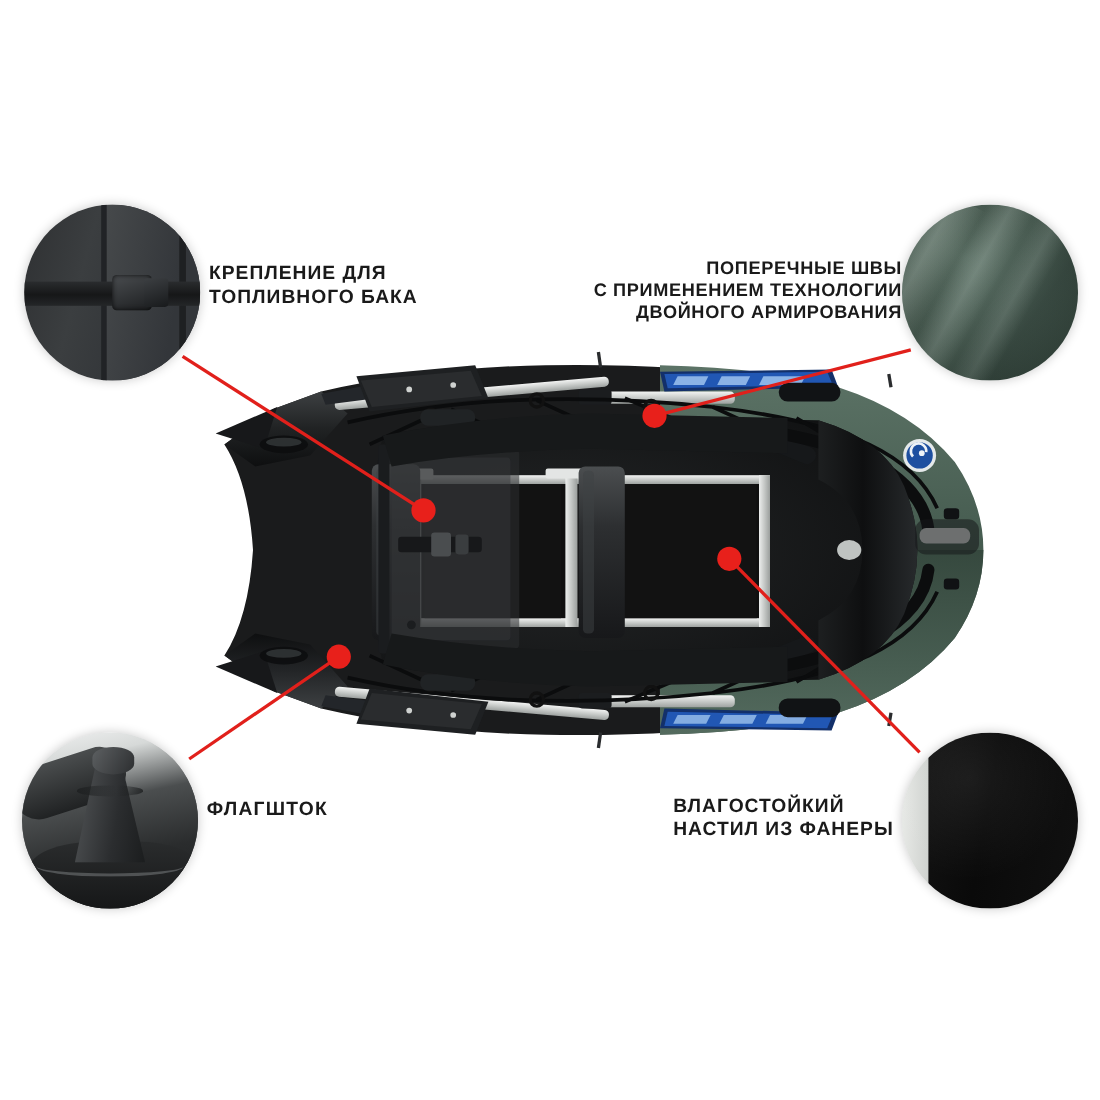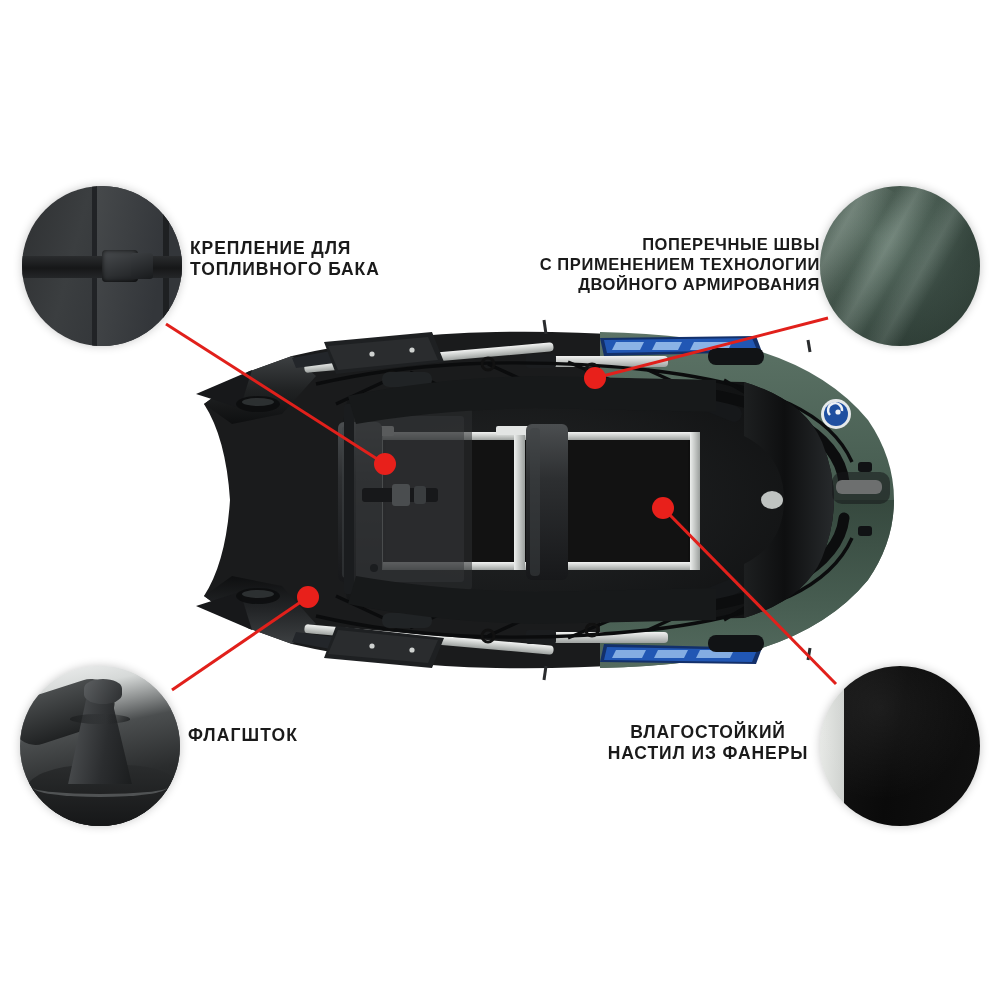--- a/index.html
+++ b/index.html
@@ -5,21 +5,21 @@
   html,body{margin:0;padding:0;background:#ffffff;}
   body{width:1000px;height:1000px;overflow:hidden;font-family:"Liberation Sans",sans-serif;}
   #stage{position:relative;width:1000px;height:1000px;background:#fff;}
 
   
   .label{position:absolute;color:#1a1a1a;font-weight:bold;letter-spacing:.9px;
          line-height:1.22;text-transform:uppercase;white-space:pre-line;}
   .lbl-fuel{left:190px;top:238px;font-size:17.5px;text-align:left;}
   .lbl-seam{left:496px;top:234px;font-size:16.5px;text-align:right;width:324px;letter-spacing:.6px;}
   .lbl-flag{left:188px;top:725px;font-size:17.5px;text-align:center;letter-spacing:1.1px;}
-  .lbl-ply{left:596px;top:722px;font-size:17.5px;text-align:center;width:224px;}
+  .lbl-ply{left:612px;top:722px;font-size:17.5px;text-align:left;width:224px;}
 
   
   #leaders{position:absolute;left:0;top:0;width:1000px;height:1000px;}
 
   
   .inset{position:absolute;width:160px;height:160px;border-radius:50%;overflow:hidden;
          box-shadow:0 0 10px rgba(0,0,0,.22);}
   .inset > .img{position:absolute;inset:0;}
   #inset-fuel{left:22px;top:186px;}
   #inset-seam{left:820px;top:186px;}

